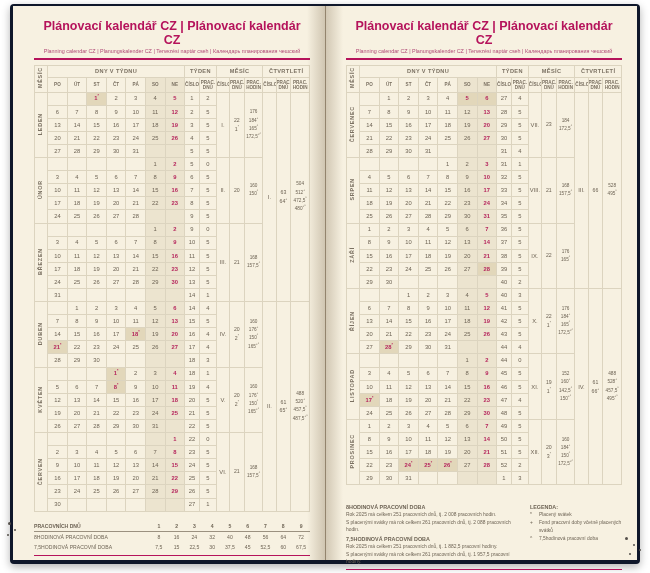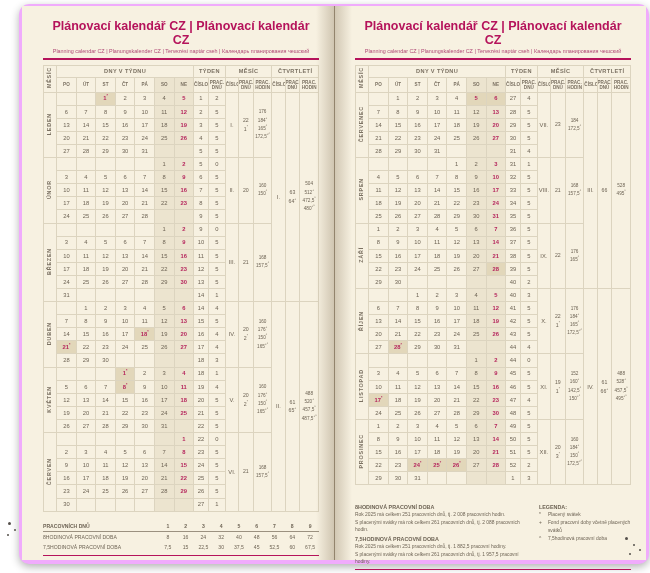--- a/index.html
+++ b/index.html
@@ -2,21 +2,21 @@
 <html><head>
 <meta charset="utf-8">
 <style>
   html,body{margin:0;padding:0;}
   body{
     width:650px;height:573px;background:#ffffff;position:relative;overflow:hidden;
     font-family:"Liberation Sans", sans-serif;
   }
   .book{
     position:absolute;left:10px;top:4px;width:630px;height:560px;
-    background:#f0abfc;border-radius:10px;box-shadow:0 3px 8px rgba(0,0,0,.30);margin-left:9px;
+    background:#0f172a;border-radius:4px;box-shadow:0 3px 8px rgba(0,0,0,.30);
   }
   .pages{position:absolute;left:3px;top:2px;right:3px;bottom:4px;display:flex;}
   .pages::after{content:"";position:absolute;left:50%;top:0;bottom:0;width:1px;background:rgba(70,50,25,.45);}
   .page{flex:1;background:#f7f1e1;position:relative;padding:10px 15px 6px 21px;box-sizing:border-box;}
   .page-left::after{content:"";position:absolute;top:0;right:0;bottom:0;width:18px;pointer-events:none;
     background:linear-gradient(to right, rgba(95,72,40,0), rgba(95,72,40,.26));}
   .page-right::before{content:"";position:absolute;top:0;left:0;bottom:0;width:18px;pointer-events:none;
     background:linear-gradient(to left, rgba(95,72,40,0), rgba(95,72,40,.26));}
 
   .ptitle{text-align:center;color:#b5135b;font-size:12.5px;font-weight:bold;margin:3px 0 1px;}

